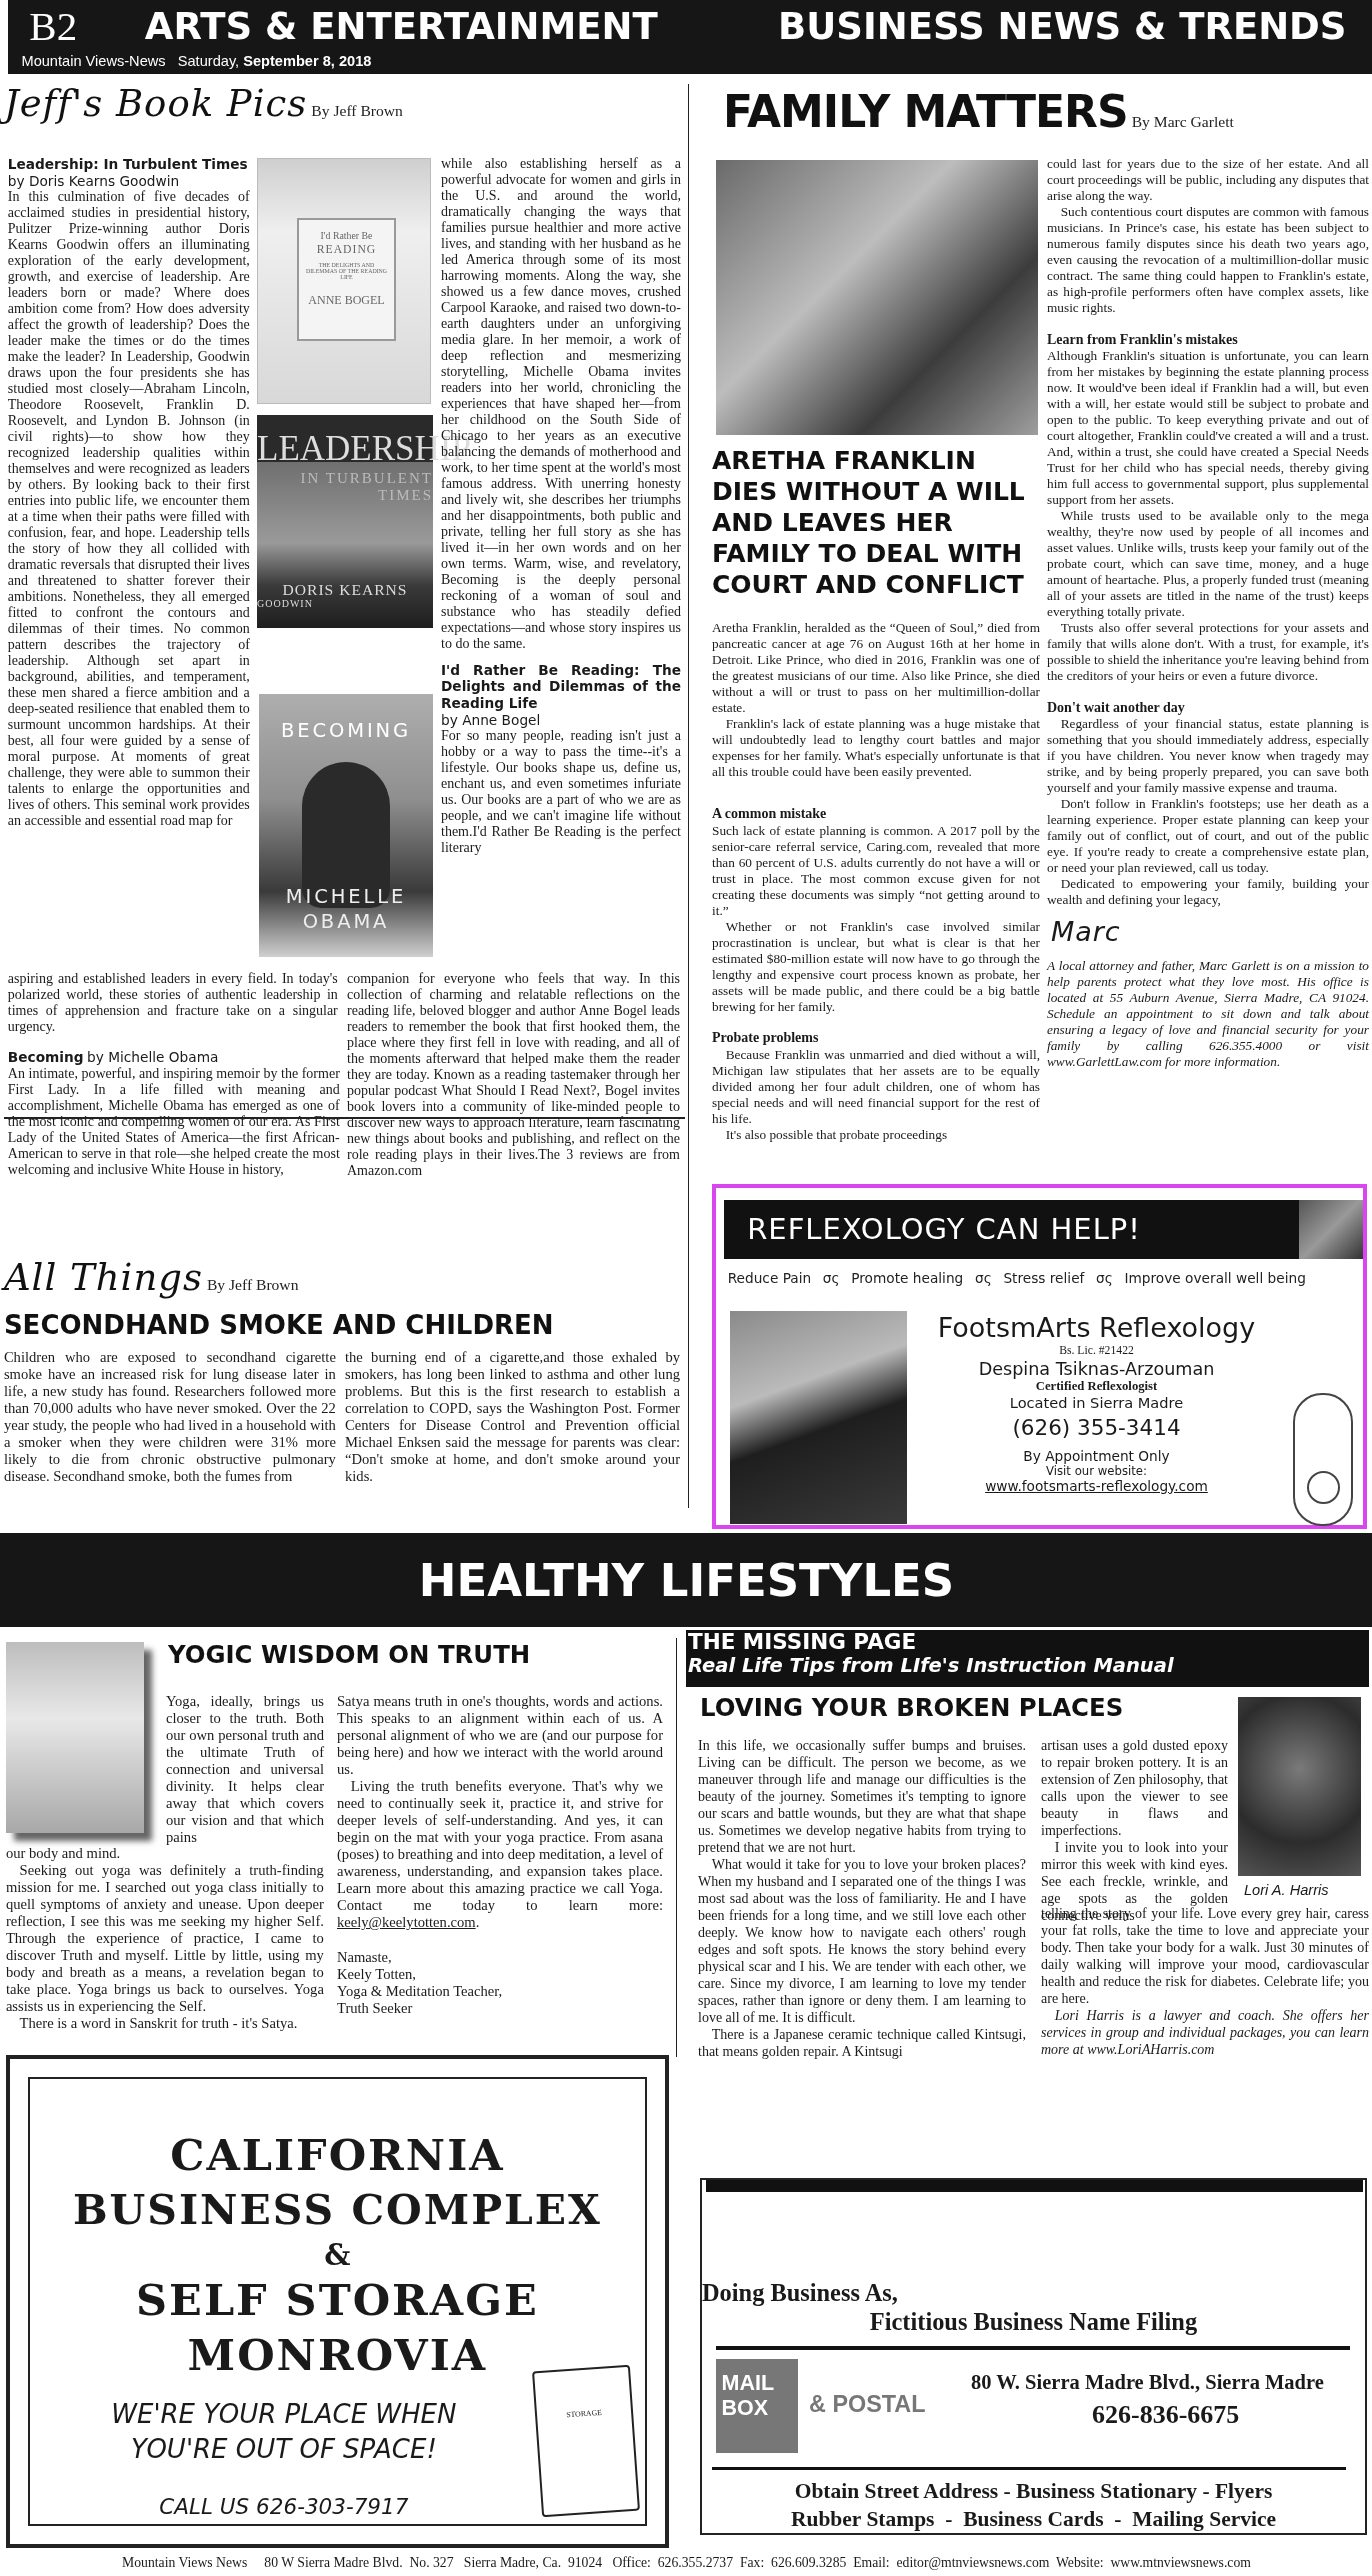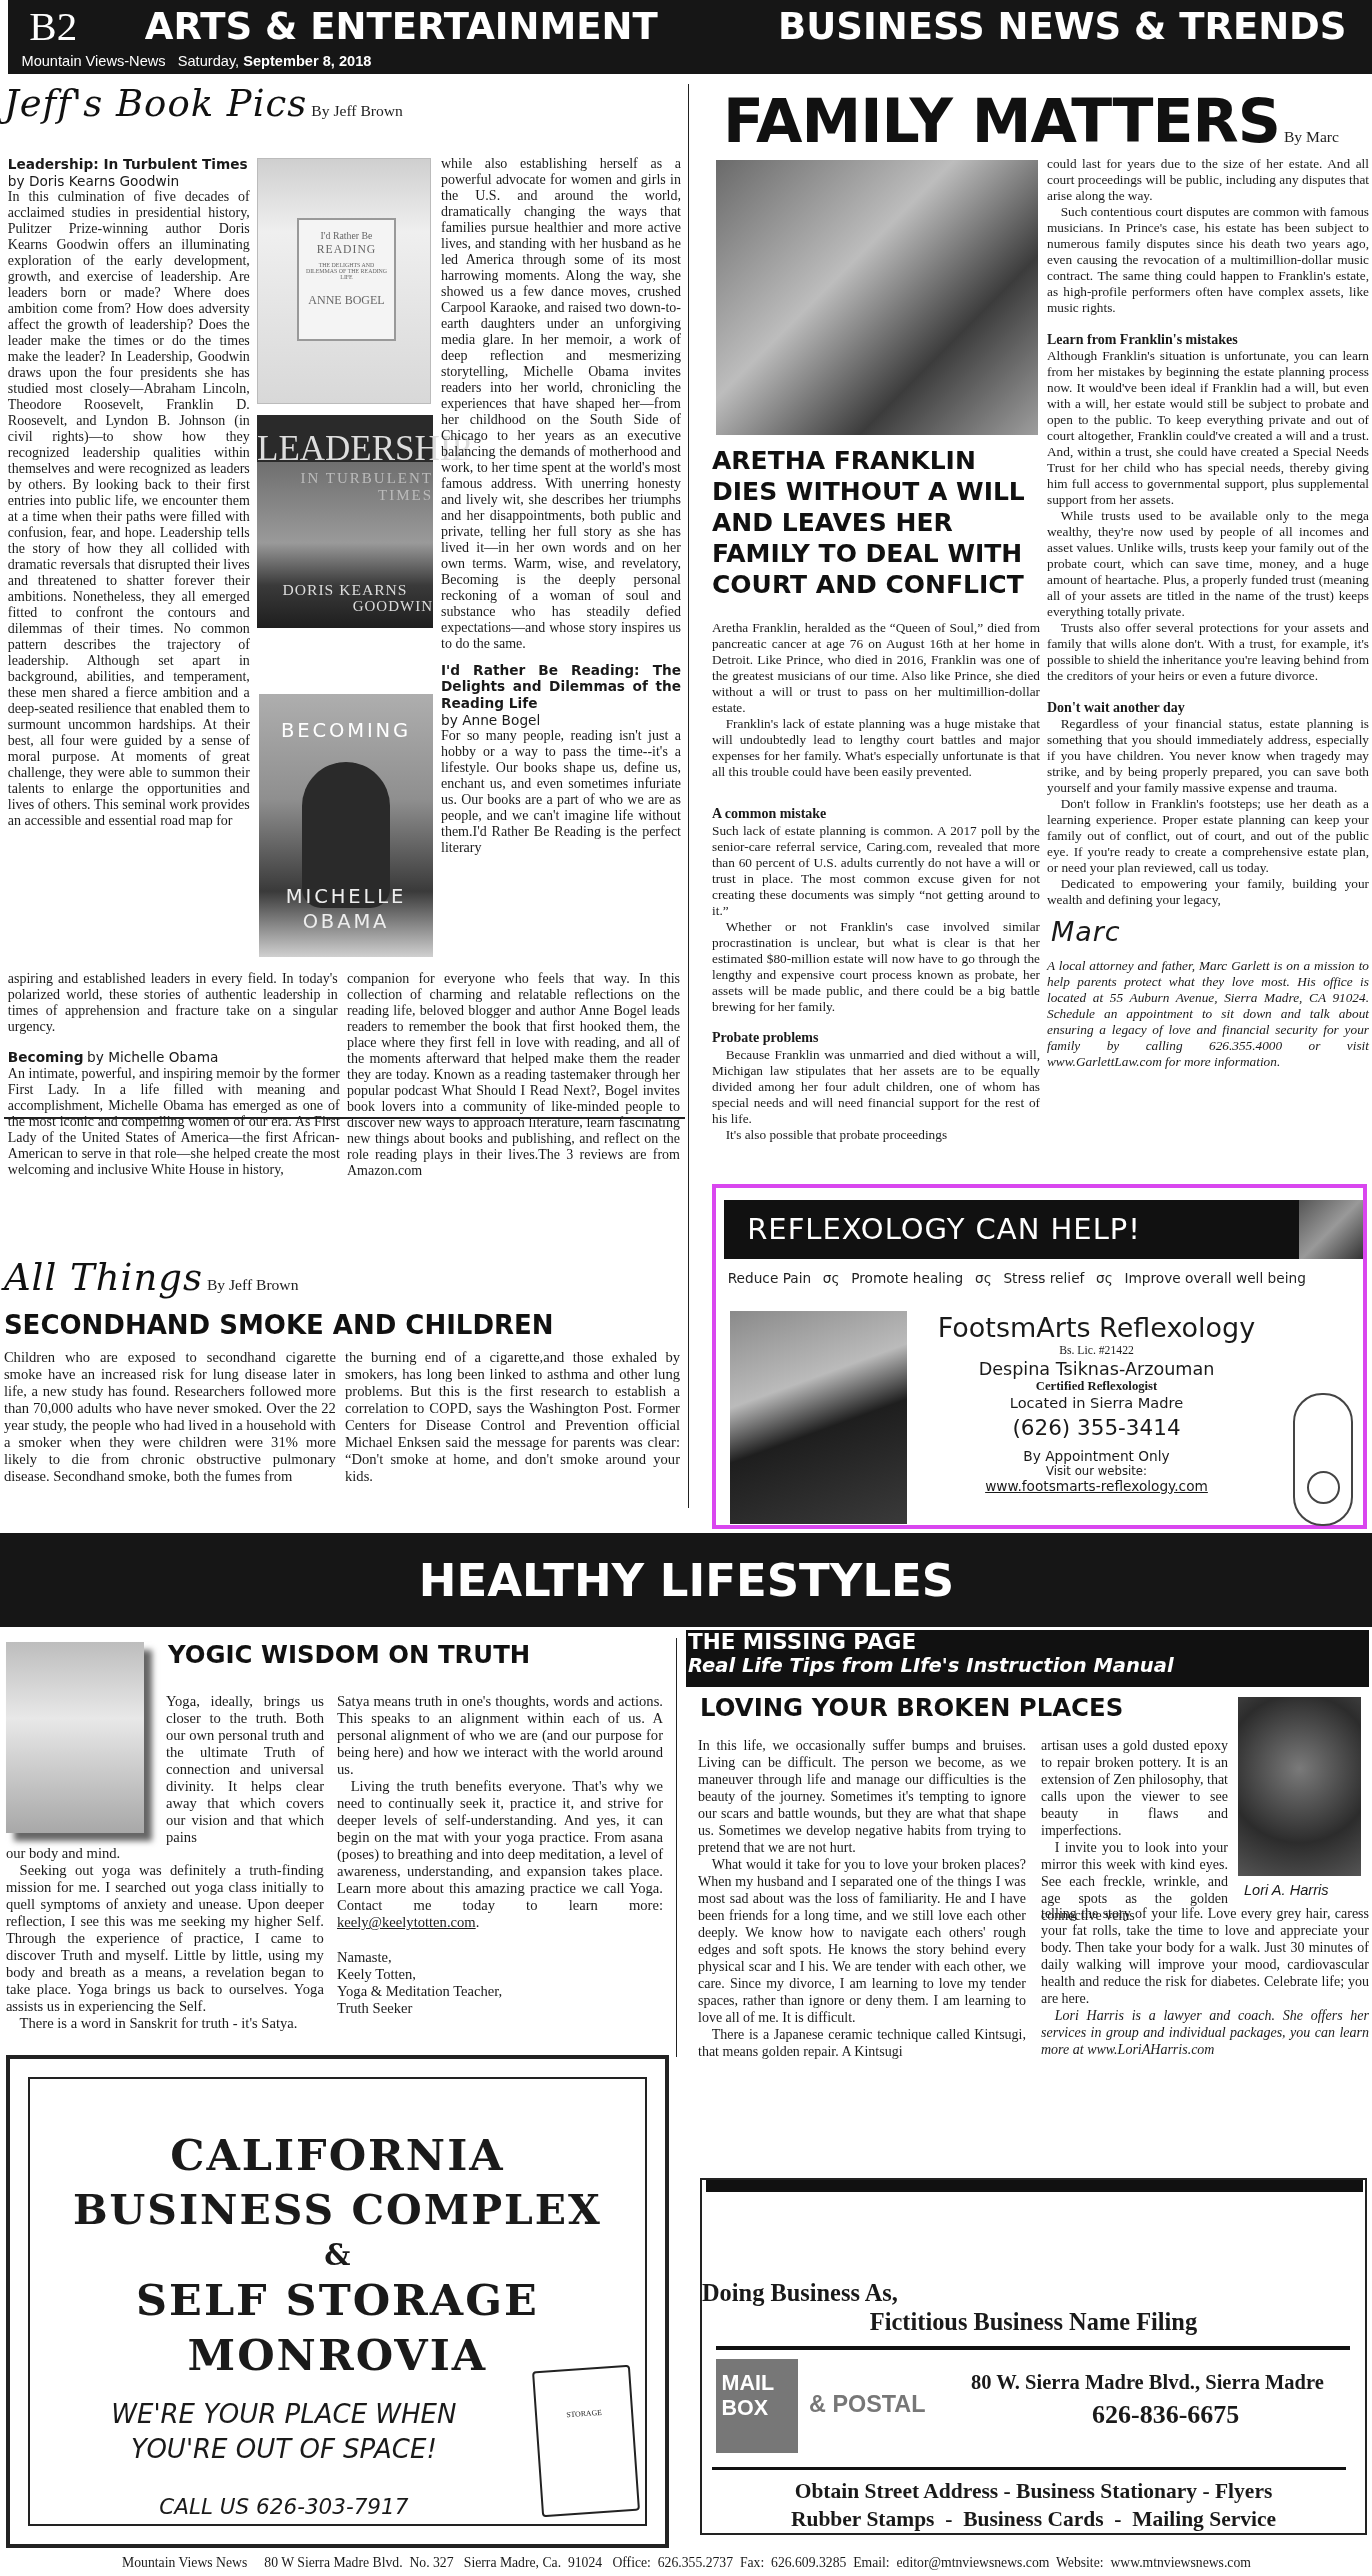--- a/index.html
+++ b/index.html
@@ -71,21 +71,21 @@
     <div style="font-size:9.8px">I'd Rather Be</div>
     <div style="font-size:11.7px;letter-spacing:1px;margin-top:2px">READING</div>
     <div style="font-size:5.9px;margin:5.9px 5.9px">THE DELIGHTS AND DILEMMAS OF THE READING LIFE</div>
     <div style="font-size:12px;margin-top:13.7px">ANNE BOGEL</div>
   </div>
 </div>
 <div class="abs cover-leader" style="left:257px;top:415px;width:176px;height:213px">
   <div style="position:absolute;top:13.7px;width:100%;text-align:center;color:#ddd;font-family:'Liberation Serif',serif;font-size:35px;letter-spacing:0px">LEADERSHIP</div>
   <div style="position:absolute;top:55px;width:100%;text-align:right;color:#bbb;font-size:15px;letter-spacing:2px">IN TURBULENT TIMES</div>
   <div style="position:absolute;top:166px;width:100%;text-align:center;color:#ddd;font-size:15.6px;letter-spacing:1px">DORIS KEARNS</div>
-  <div style="position:absolute;top:183px;width:100%;text-align:right;color:#ddd;font-size:15px;letter-spacing:1px">GOODWIN</div>
+  <div style="position:absolute;top:183px;width:100%;text-align:left;color:#ddd;font-size:10px;letter-spacing:1px">GOODWIN</div>
 </div>
 <div class="abs cover-becoming" style="left:259px;top:694px;width:174px;height:263px">
   <div style="position:absolute;top:25px;width:100%;text-align:center;color:#fff;font-family:'DejaVu Sans',sans-serif;font-size:19.5px;letter-spacing:2.9px">BECOMING</div>
   <div style="position:absolute;left:43px;top:68px;width:88px;height:146px;border-radius:44px 44px 19.5px 19.5px;background:#2a2a2a"></div>
   <div style="position:absolute;top:191px;width:100%;text-align:center;color:#eee;font-family:'DejaVu Sans',sans-serif;font-size:19.5px;letter-spacing:2.9px">MICHELLE</div>
   <div style="position:absolute;top:216px;width:100%;text-align:center;color:#eee;font-family:'DejaVu Sans',sans-serif;font-size:19.5px;letter-spacing:2.9px">OBAMA</div>
 </div>
 
 <div class="abs body j" style="left:7.8px;top:1049px;width:332px">
   <div><span class="book-title">Becoming</span> <span class="book-by">by Michelle Obama</span></div>
@@ -107,21 +107,21 @@
 
 <div class="abs" style="left:3.9px;top:1258px">
   <span class="script">All Things</span>
   <span class="byline-sm">By Jeff Brown</span>
 </div>
 <div class="abs big-h" style="left:3.9px;top:1310px;font-size:26px">SECONDHAND SMOKE AND CHILDREN</div>
 <div class="abs body j" style="left:3.9px;top:1349px;width:332px;font-size:14.6px;line-height:17px">Children who are exposed to secondhand cigarette smoke have an increased risk for lung disease later in life, a new study has found. Researchers followed more than 70,000 adults who have never smoked. Over the 22 year study, the people who had lived in a household with a smoker when they were children were 31% more likely to die from chronic obstructive pulmonary disease. Secondhand smoke, both the fumes from</div>
 <div class="abs body j" style="left:345px;top:1349px;width:335px;font-size:14.6px;line-height:17px">the burning end of a cigarette,and those exhaled by smokers, has long been linked to asthma and other lung problems. But this is the first research to establish a correlation to COPD, says the Washington Post. Former Centers for Disease Control and Prevention official Michael Enksen said the message for parents was clear: “Don't smoke at home, and don't smoke around your kids.</div>
 
 <div class="abs" style="left:723px;top:86px">
-  <span class="big-h" style="font-size:60px;letter-spacing:-1px">FAMILY MATTERS</span>
+  <span class="big-h" style="font-size:44px;letter-spacing:-1px">FAMILY MATTERS</span>
   <span class="byline-sm">By Marc Garlett</span>
 </div>
 <div class="abs img" style="left:716px;top:160px;width:322px;height:275px;background:linear-gradient(135deg,#6a6a6a,#bdbdbd 40%,#3c3c3c 70%,#9e9e9e)"></div>
 <div class="abs big-h" style="left:712px;top:445px;width:332px;font-size:25px;line-height:31px">ARETHA FRANKLIN DIES WITHOUT A WILL AND LEAVES HER FAMILY TO DEAL WITH COURT AND CONFLICT</div>
 <div class="abs body j" style="left:712px;top:620px;width:328px;font-size:13.3px;line-height:16px">
   <p>Aretha Franklin, heralded as the “Queen of Soul,” died from pancreatic cancer at age 76 on August 16th at her home in Detroit. Like Prince, who died in 2016, Franklin was one of the greatest musicians of our time. Also like Prince, she died without a will or trust to pass on her multimillion-dollar estate.</p>
   <p class="ind">Franklin's lack of estate planning was a huge mistake that will undoubtedly lead to lengthy court battles and major expenses for her family. What's especially unfortunate is that all this trouble could have been easily prevented.</p>
   <div class="subh" style="margin-top:26px">A common mistake</div>
   <p>Such lack of estate planning is common. A 2017 poll by the senior-care referral service, Caring.com, revealed that more than 60 percent of U.S. adults currently do not have a will or trust in place. The most common excuse given for not creating these documents was simply “not getting around to it.”</p>
   <p class="ind">Whether or not Franklin's case involved similar procrastination is unclear, but what is clear is that her estimated $80-million estate will now have to go through the lengthy and expensive court process known as probate, her assets will be made public, and there could be a big battle brewing for her family.</p>

